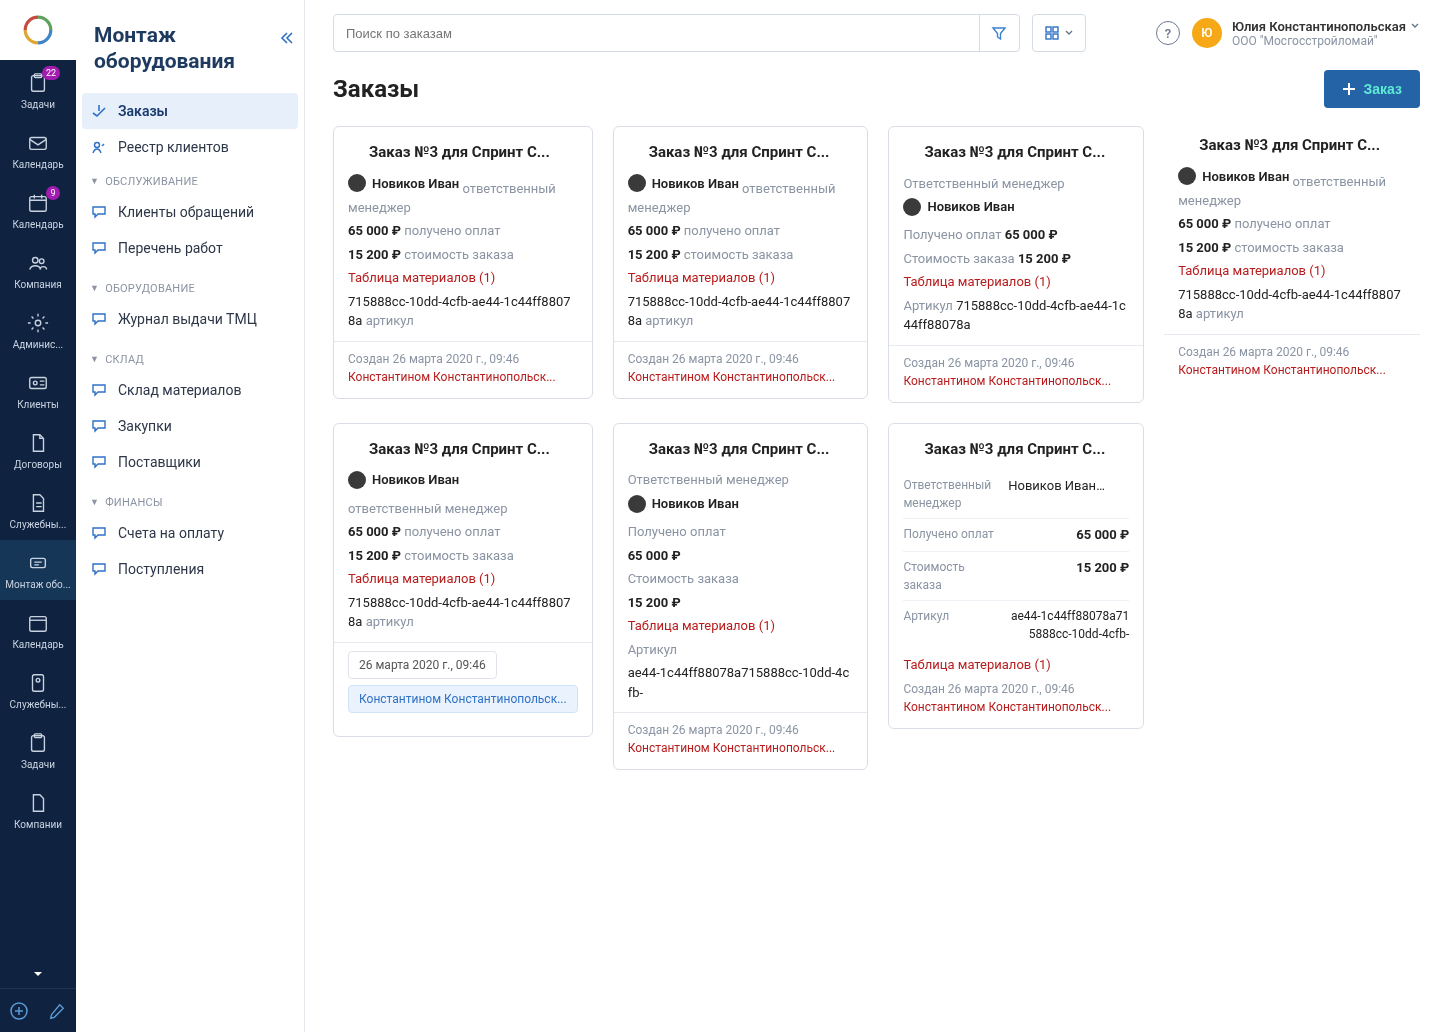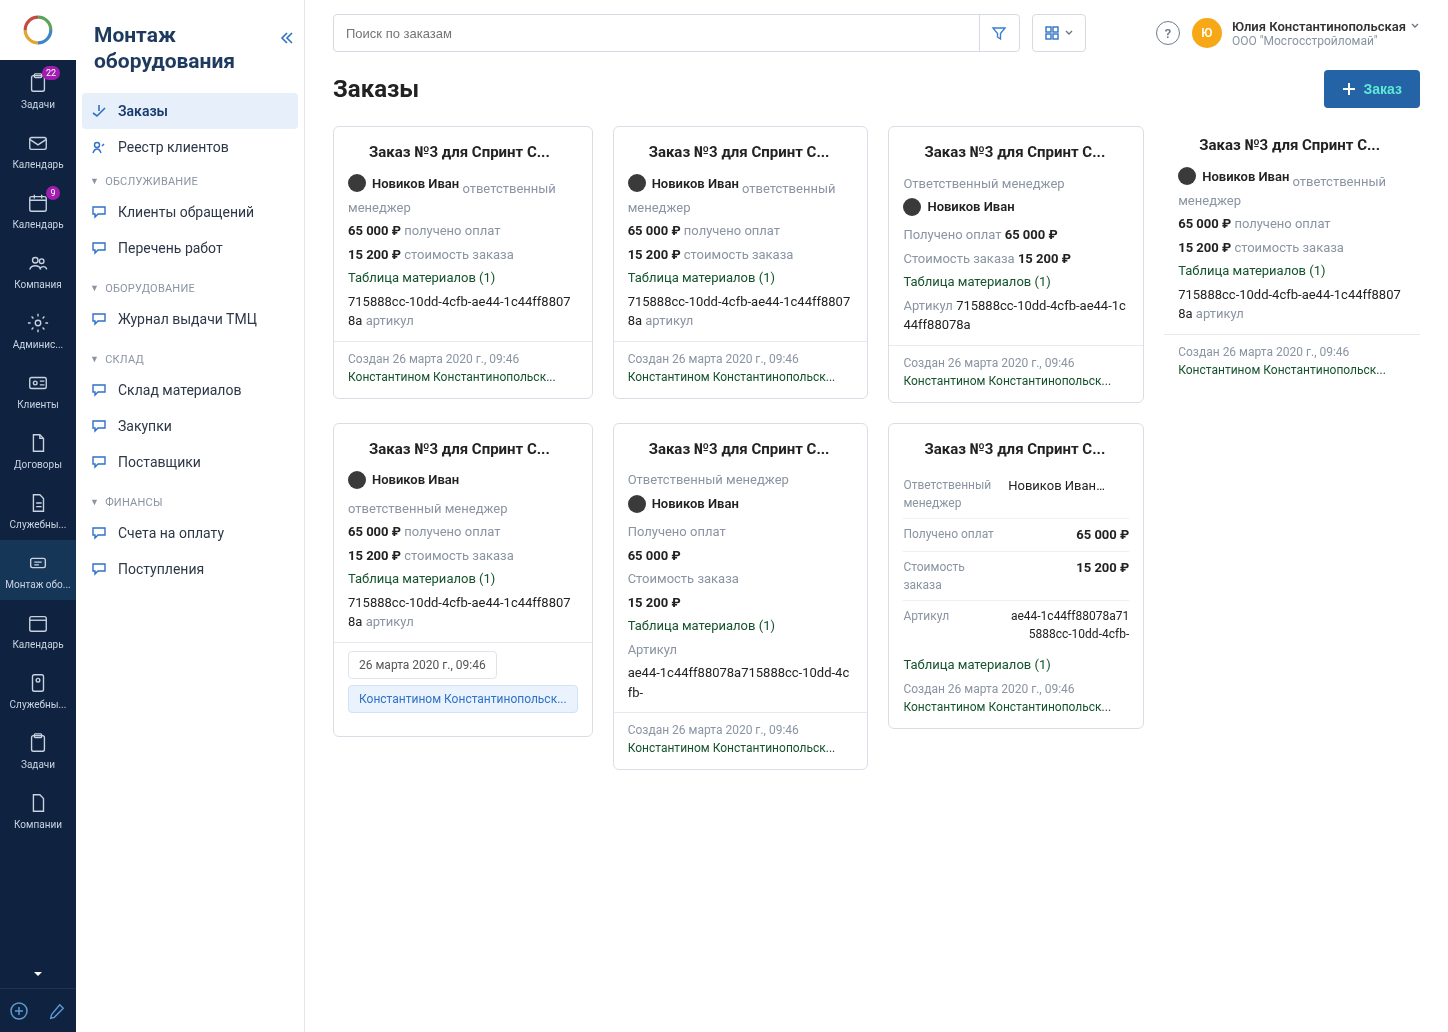--- a/index.html
+++ b/index.html
@@ -52,21 +52,21 @@
 
 .cards { display: grid; grid-template-columns: repeat(4, 1fr); gap: 20px; align-items: start; }
 .card { border: 1px solid #d9dee6; border-radius: 6px; padding: 14px 14px 12px; background: #fff; font-size: 13px; line-height: 1.5; }
 .card.no-border { border: none; padding-top: 8px; }
 .card .c-title { font-size: 15px; font-weight: 700; margin-bottom: 10px; white-space: nowrap; overflow: hidden; text-overflow: ellipsis; margin-left: 21px; }
 .card .person { display: inline-flex; align-items: center; gap: 6px; font-weight: 600; }
 .card .avatar-sm { width: 18px; height: 18px; border-radius: 50%; background: #3a3a3a; display: inline-block; }
 .card .muted { color: #8a94a3; font-weight: 400; }
 .card .row { margin-bottom: 4px; }
 .card .price { font-weight: 700; }
-.card .link { color: #14532d; cursor: pointer; }
+.card .link { color: #b91c1c; cursor: pointer; }
 .card .mono { word-break: break-all; }
 .card hr { border: none; border-top: 1px solid #e6e9ef; margin: 10px -14px 8px; }
 .card .c-foot { font-size: 12px; color: #8a94a3; }
 .card .c-foot .link { font-size: 12px; display: block; white-space: nowrap; overflow: hidden; text-overflow: ellipsis; }
 .chip { display: inline-block; padding: 4px 10px; border: 1px solid #e0e4ea; border-radius: 4px; font-size: 12px; color: #555; margin-bottom: 6px; }
 .chip.blue { border-color: #cfe3f7; background: #eaf3fd; color: #2f71c7; white-space: nowrap; overflow: hidden; text-overflow: ellipsis; max-width: 100%; }
 .table-rows { display: flex; flex-direction: column; }
 .table-rows .trow { display: flex; justify-content: space-between; gap: 10px; padding: 6px 0; border-bottom: 1px solid #edf0f4; }
 .table-rows .trow:last-child { border-bottom: none; }
 .table-rows .trow .tl { color: #8a94a3; font-size: 12px; flex: 0 0 42%; }

